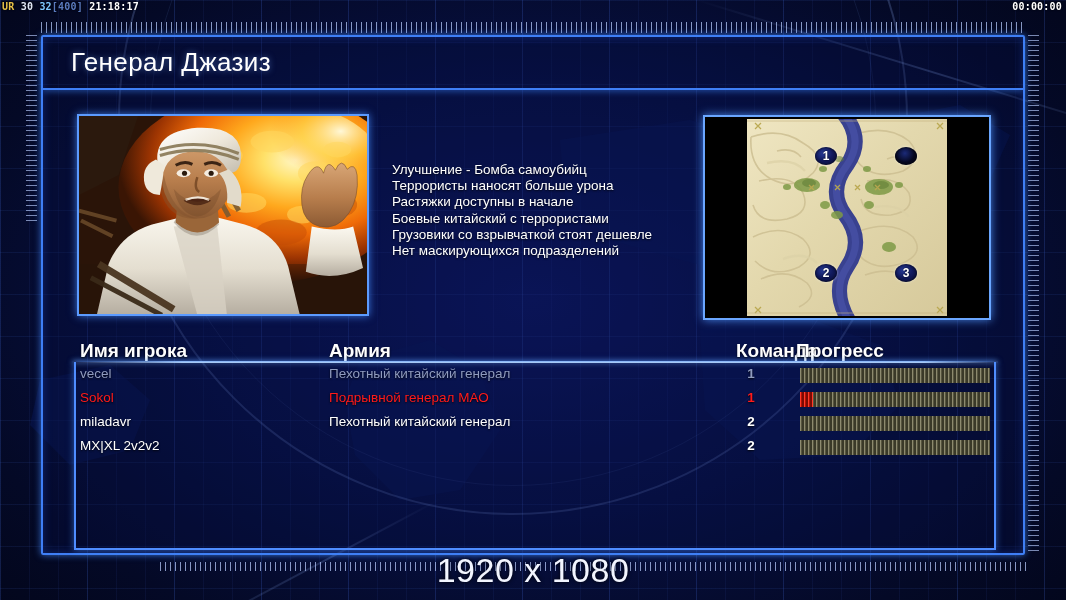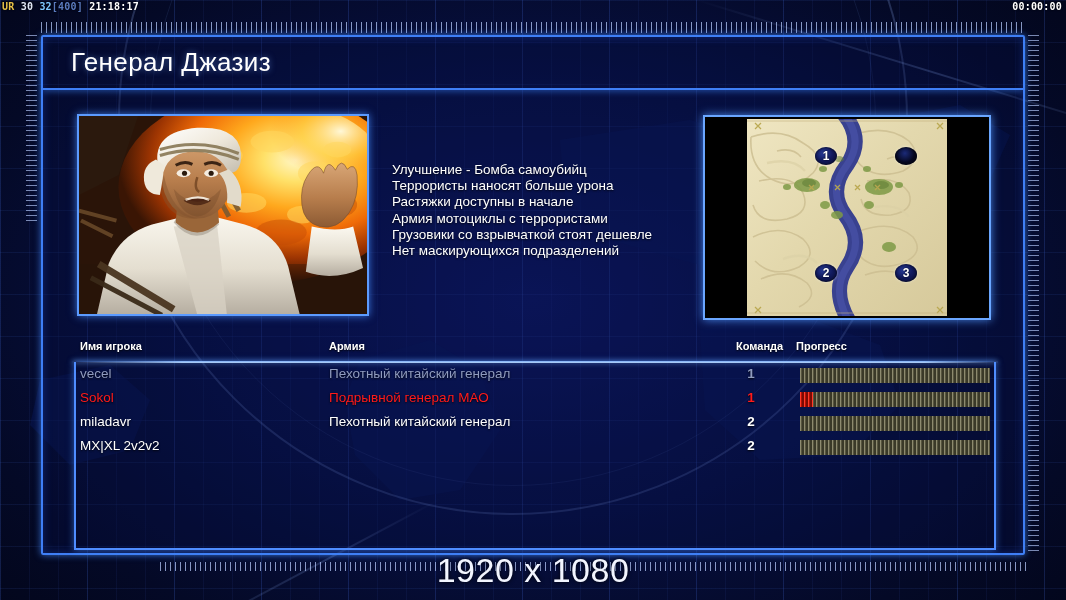--- a/index.html
+++ b/index.html
@@ -214,21 +214,21 @@
   .mm-marker.empty { background: radial-gradient(ellipse at 45% 35%, #1b2a78 0%, #05071f 55%, #02030f 100%); }
 
   
   .tbl-head {
     position: absolute;
     left: 80px; top: 340px;
     width: 910px; height: 20px;
   }
   .tbl-head span {
     position: absolute;
-    font-size: 11px;
+    font-size: 19px;
     font-weight: bold;
     color: #ffffff;
     text-shadow: 0 1px 2px rgba(0,0,0,.9);
     white-space: nowrap;
   }
   .c-name { left: 0; }
   .c-army { left: 249px; }
   .c-team { left: 656px; }
   .c-prog { left: 716px; }
 
@@ -445,21 +445,21 @@
         <path d="M20,150 L96,196" stroke="#4a3520" stroke-width="7"></path>
         <path d="M12,164 L84,202" stroke="#3a2a18" stroke-width="5"></path>
       </g>
     </svg>
   </div>
 
   <div class="desc">
     <div class="desc-line">Улучшение - Бомба самоубийц</div>
     <div class="desc-line">Террористы наносят больше урона</div>
     <div class="desc-line">Растяжки доступны в начале</div>
-    <div class="desc-line">Армия мотоциклы с террористами</div>
+    <div class="desc-line">Боевые китайский с террористами</div>
     <div class="desc-line">Грузовики со взрывчаткой стоят дешевле</div>
     <div class="desc-line">Нет маскирующихся подразделений</div>
   </div>
 
   <div class="minimap-box">
     <div class="minimap-inner">
       <svg class="mm-terrain" viewBox="0 0 200 197" preserveAspectRatio="none">
         <defs>
           <linearGradient id="sandg" x1="0" y1="0" x2="1" y2="1">
             <stop offset="0%" stop-color="#efe6c2"></stop>

